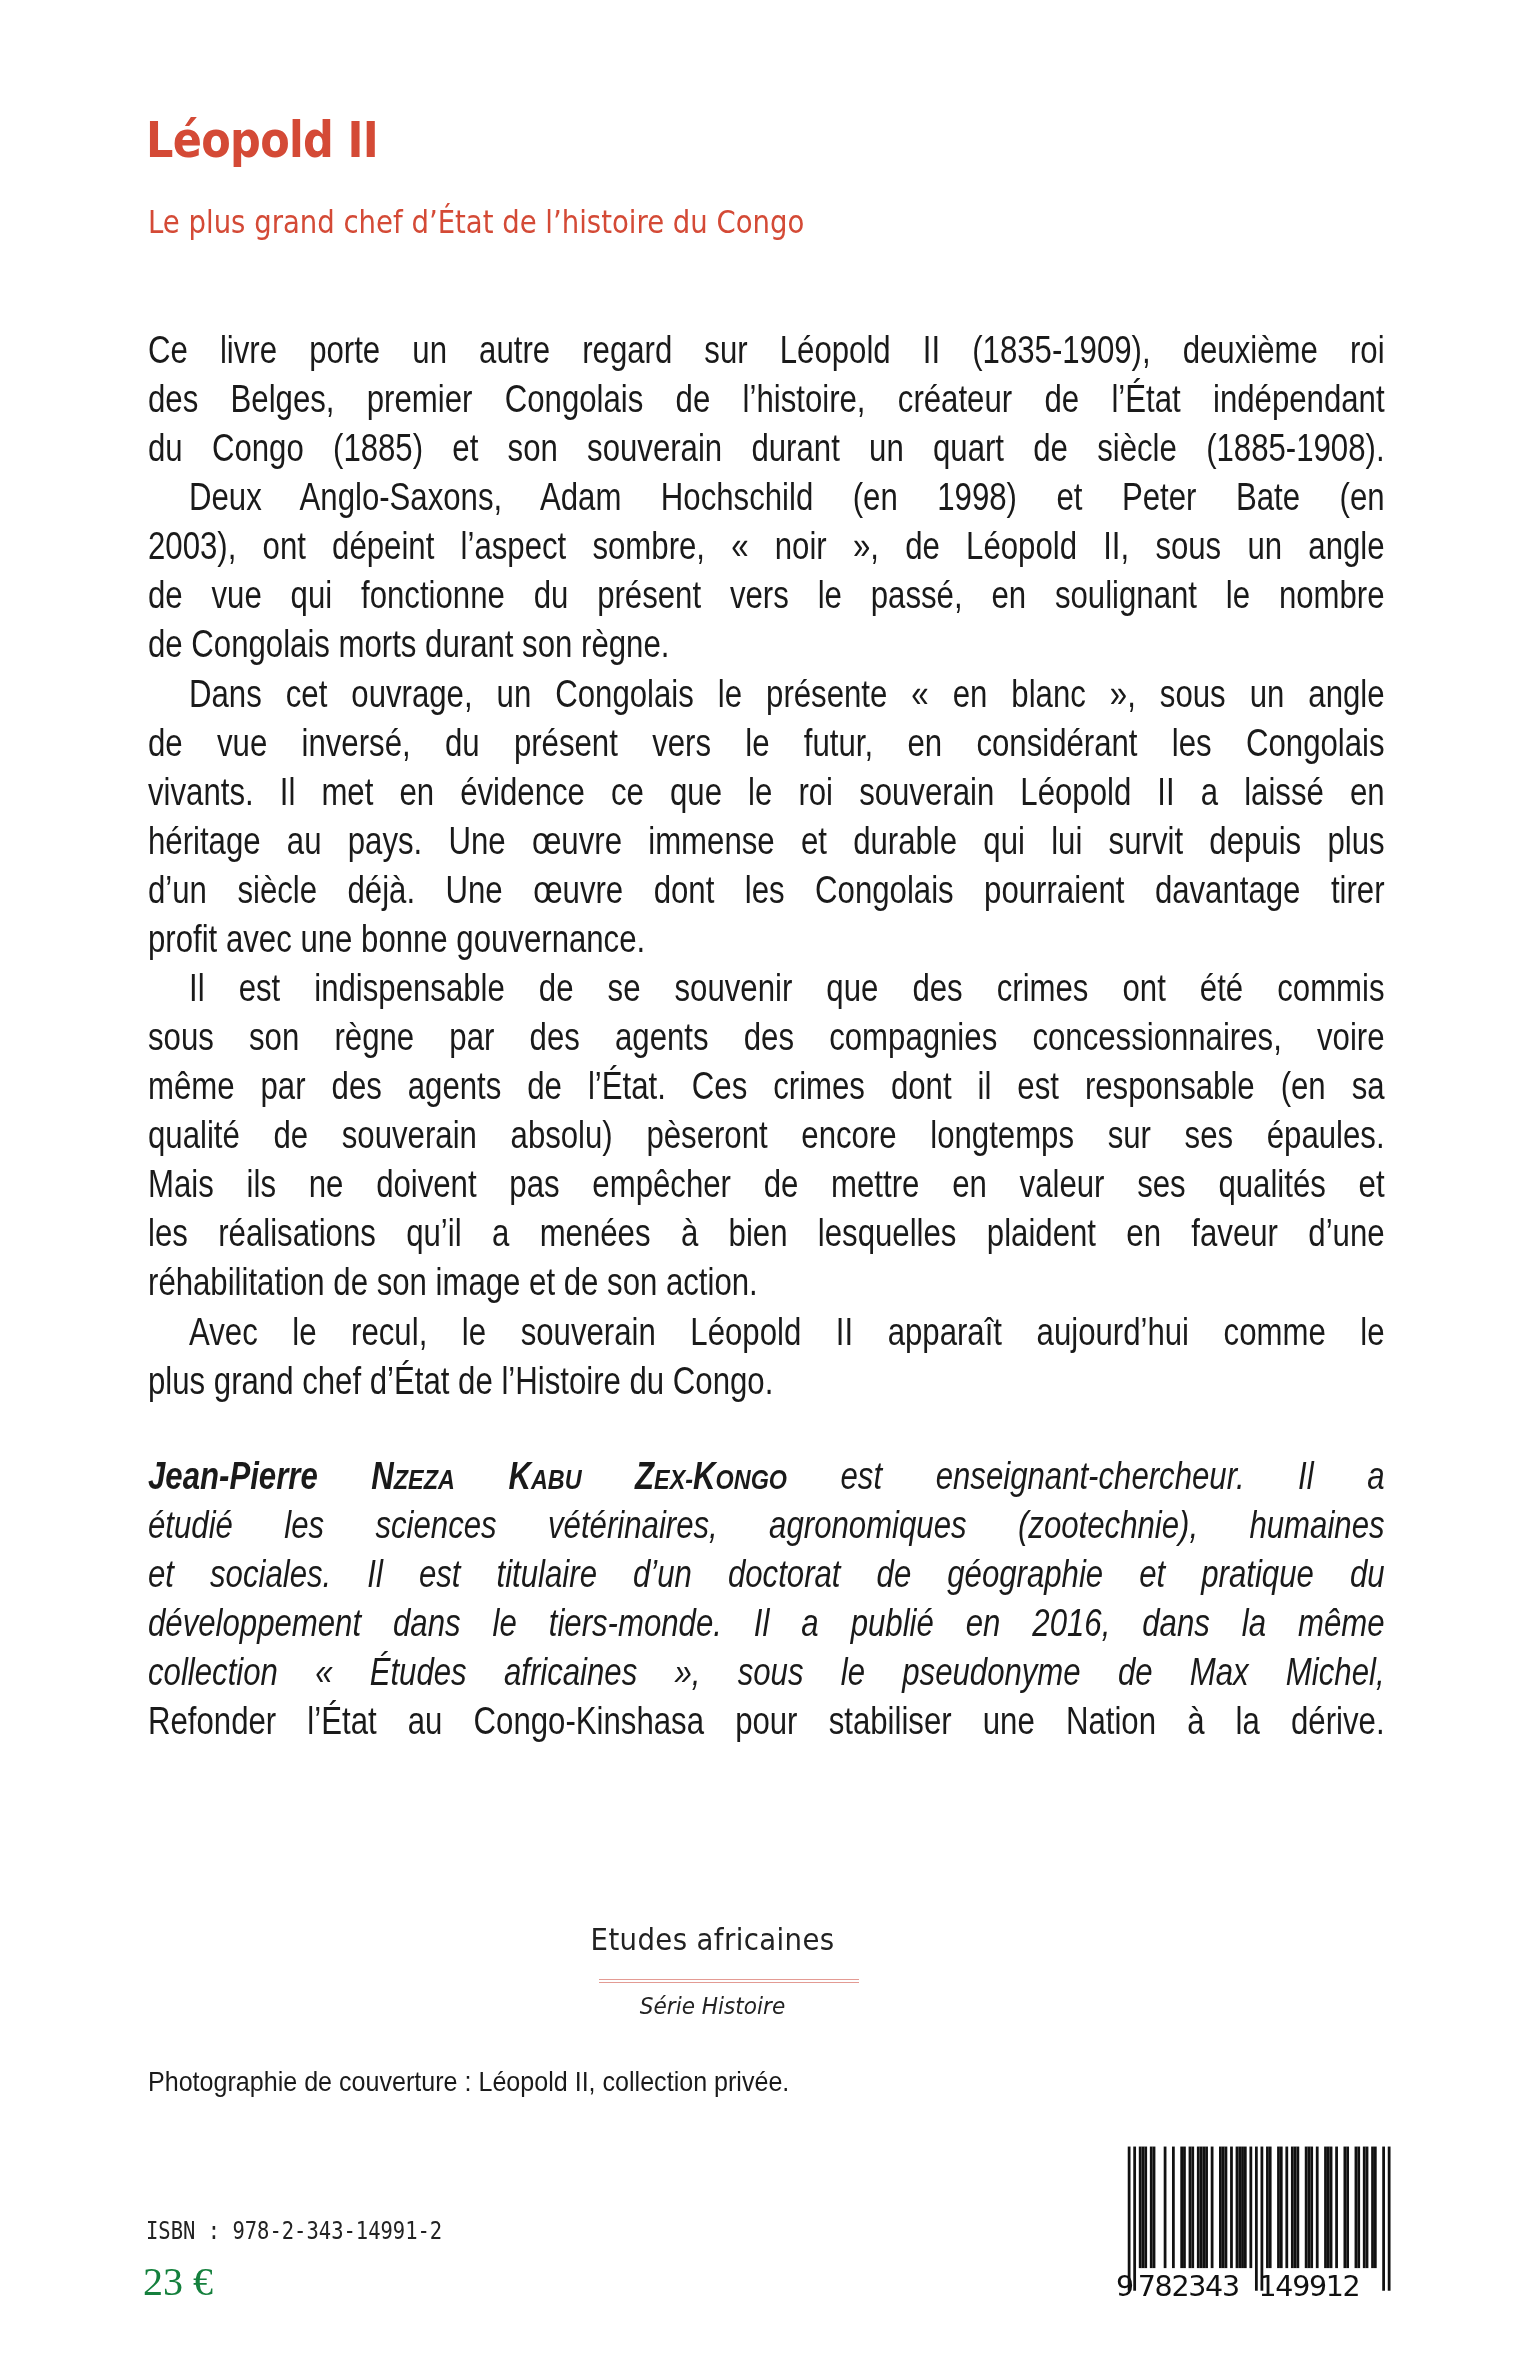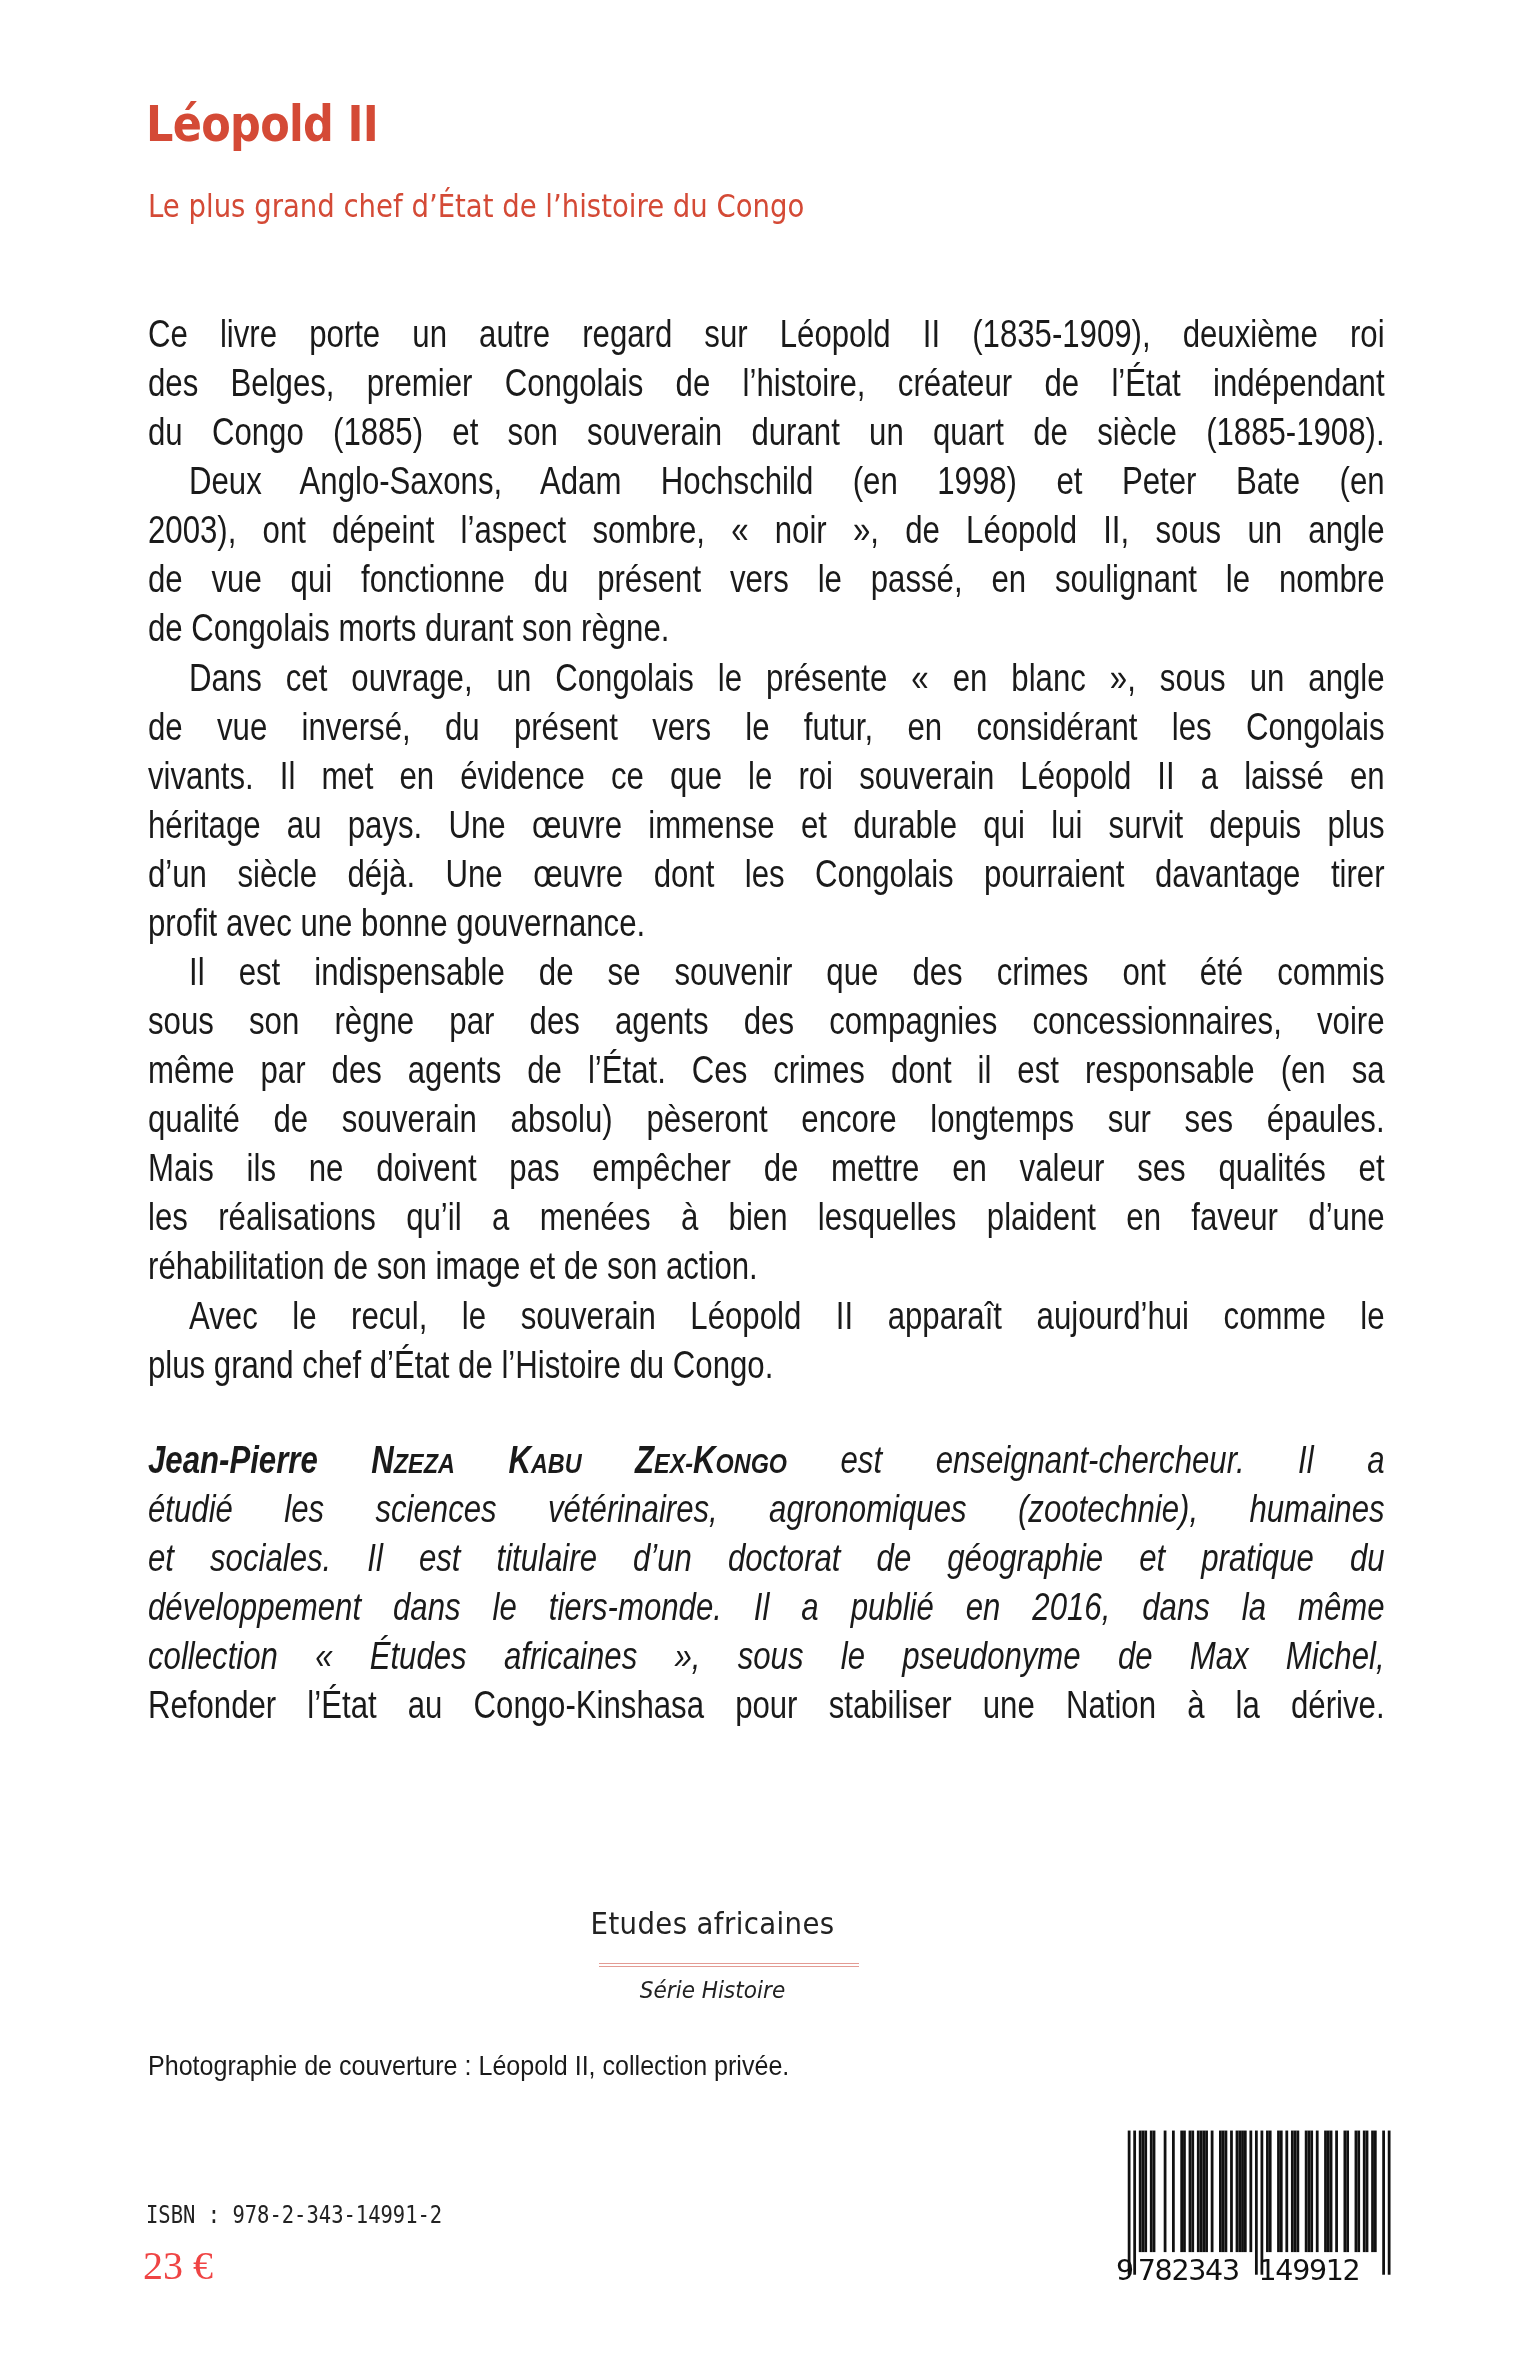--- a/index.html
+++ b/index.html
@@ -1,17 +1,17 @@
 <!DOCTYPE html>
 <html style="font-size:13.4px"><head>
 <meta charset="utf-8">
 <style>
   html, body { margin: 0; padding: 0; background: #ffffff; }
   body { width: 1535px; height: 2377px; position: relative; overflow: hidden; }
-  .page { position: absolute; inset: 0; background: #ffffff; }
+  .page { position: absolute; inset: 0; background: #ffffff; margin-top: 16px; }
 
   .title {
     position: absolute; left: 146px; top: 91px;
     font-family: "DejaVu Sans", sans-serif; font-weight: bold;
     font-size: 50px; line-height: 67px; color: #d44a36;
     transform: scaleX(0.86); transform-origin: left top; white-space: nowrap;
     letter-spacing: -0.8px;
   }
   .subtitle {
     position: absolute; left: 148px; top: 183px;
@@ -62,21 +62,21 @@
     color: #1a1a1a; transform: scaleX(0.88); transform-origin: left top; white-space: nowrap;
   }
   .isbn {
     position: absolute; left: 146px; top: 2198px;
     font-family: "DejaVu Sans Mono", monospace; font-size: 25px; line-height: 34px;
     color: #222; transform: scaleX(0.82); transform-origin: left top; white-space: nowrap;
   }
   .price {
     position: absolute; left: 143px; top: 2242px;
     font-family: "Liberation Serif", serif; font-size: 40px; line-height: 47px;
-    color: #ef4444; white-space: nowrap;
+    color: #15803d; white-space: nowrap;
   }
 
   .barcode { position: absolute; left: 1116px; top: 2122px; width: 285px; height: 168px; }
   .barcode svg { width: 285px; height: 168px; display: block; }
   .barcode-digits text { font-family: "DejaVu Sans", sans-serif; font-size: 34px; fill: #111; }
 </style>
 </head>
 <body>
 
 <div class="page">

